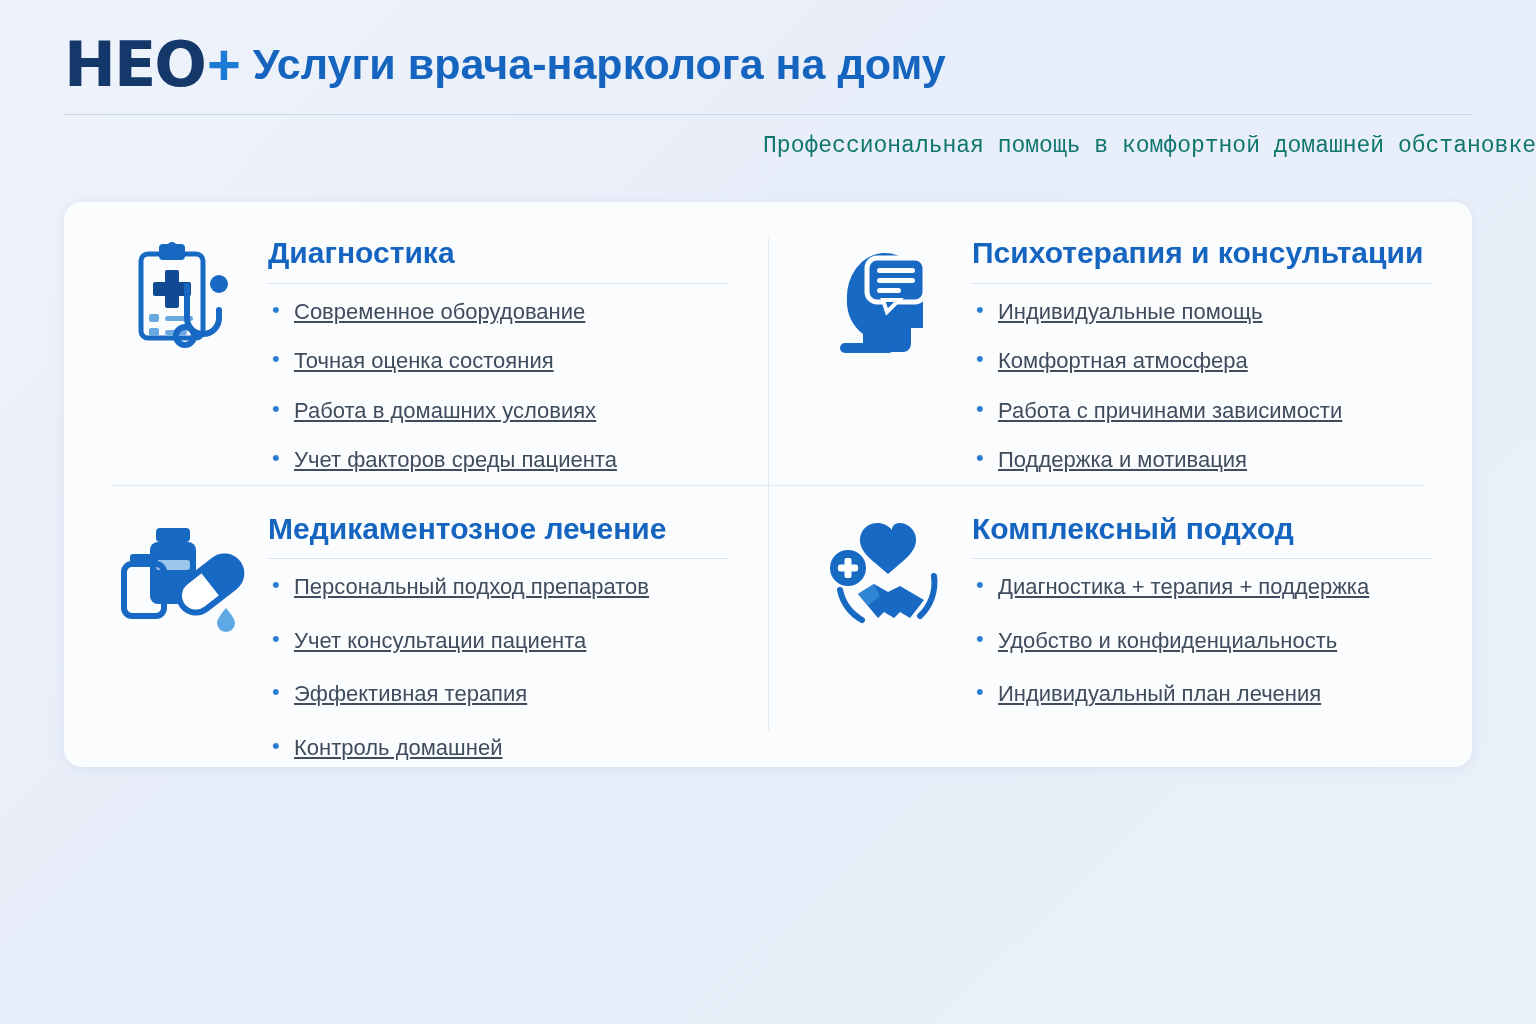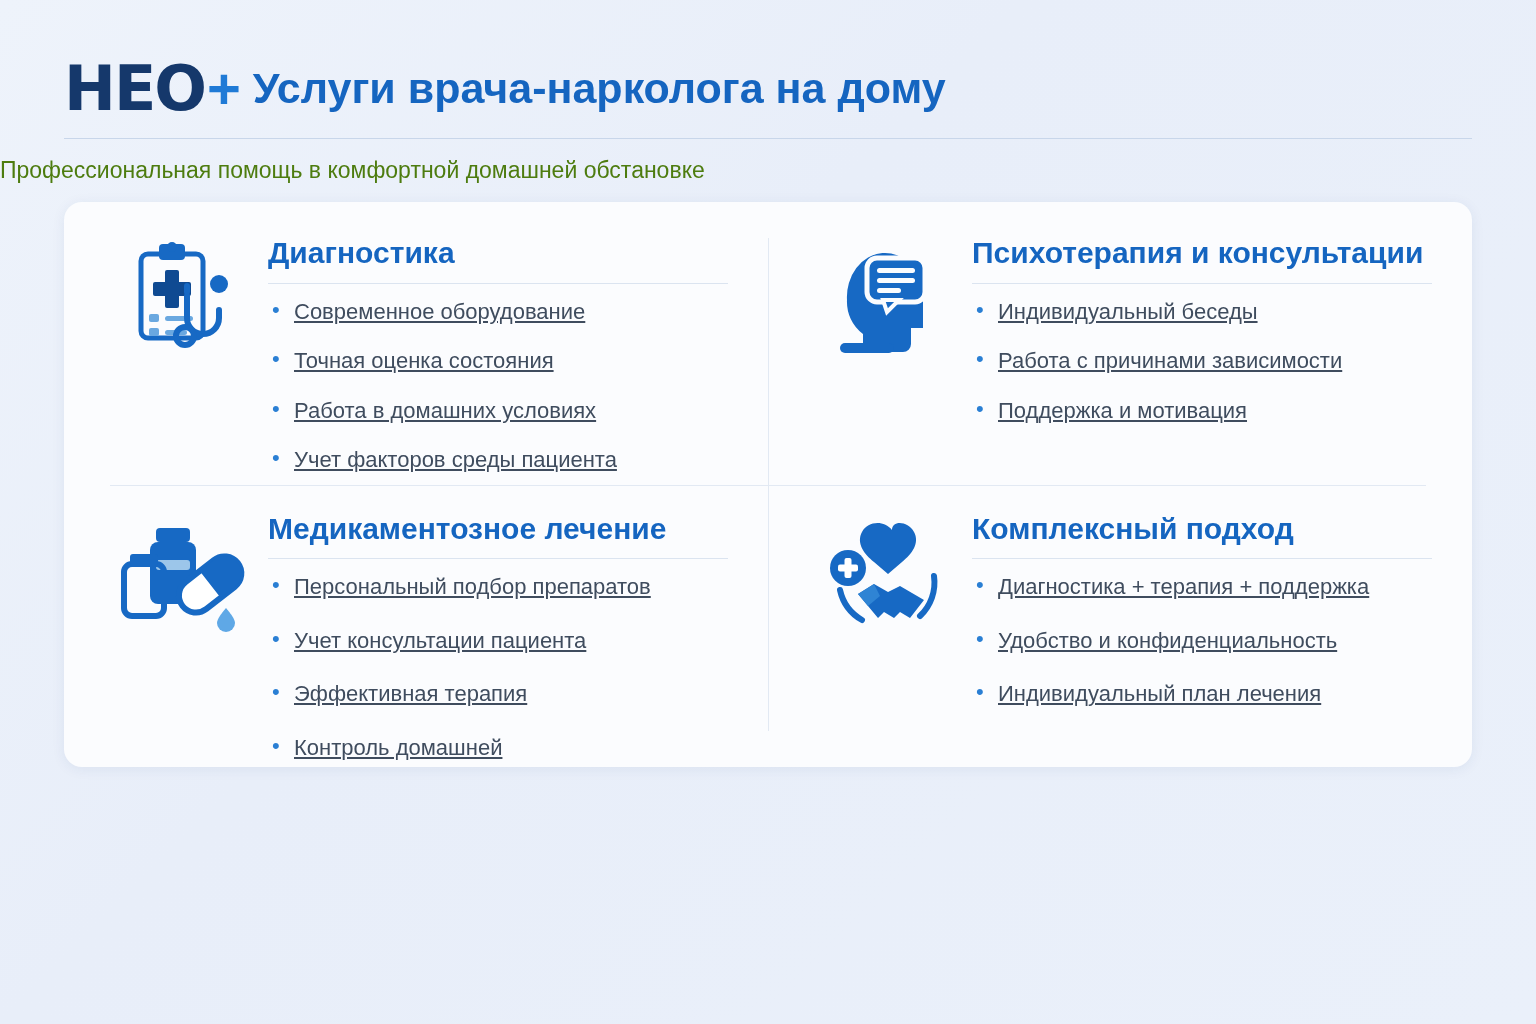--- a/index.html
+++ b/index.html
@@ -15,21 +15,21 @@
   }
   .page {
     position: relative;
     width: 1536px;
     height: 1024px;
     box-sizing: border-box;
   }
 
   
   .header {
-    padding: 58px 64px 0 64px;
+    padding: 34px 64px 0 64px;
     display: flex;
     align-items: flex-start;
   }
   .header-inner {
     display: flex;
     align-items: center;
     gap: 14px;
   }
   .logo {
     display: flex;
@@ -58,23 +58,24 @@
     line-height: 1.05;
     white-space: nowrap;
   }
   .title-rule {
     margin: 18px 64px 0 64px;
     height: 1px;
     background: #c8d6ea;
   }
   .subtitle {
     margin-top: 18px;
-    text-align: left;
+    text-align: right;
     font-size: 23px;
-    color: #4d7c0f;
+    color: #0f766e;
+    font-family: Liberation Mono, monospace;
   }
 
   
   .card {
     position: absolute;
     left: 64px;
     top: 202px;
     width: 1408px;
     height: 565px;
     background: #fbfcfe;
@@ -228,21 +229,22 @@
             <rect x="50" y="28" width="38" height="5" rx="2.5" fill="#fbfcfe"></rect>
             <rect x="50" y="38" width="38" height="5" rx="2.5" fill="#fbfcfe"></rect>
             <rect x="50" y="48" width="24" height="5" rx="2.5" fill="#fbfcfe"></rect>
             <path d="M18 108 h44" stroke="#1769c4" stroke-width="10" stroke-linecap="round"></path>
           </svg>
         </div>
         <div class="block-body">
           <div class="block-title">Психотерапия и консультации</div>
           <div class="block-rule"></div>
           <ul class="bullets">
-            <li>Индивидуальный беседы</li>
+            <li>Индивидуальные помощь</li>
+            <li>Комфортная атмосфера</li>
             <li>Работа с причинами зависимости</li>
             <li>Поддержка и мотивация</li>
           </ul>
         </div>
       </div>
 
       <div class="quad row2">
         <div class="icon-wrap">
           <svg width="130" height="125" viewBox="0 0 130 125">
             <rect x="38" y="12" width="34" height="14" rx="4" fill="#1769c4"></rect>
@@ -254,21 +256,21 @@
               <rect x="58" y="56" width="70" height="34" rx="17" fill="#ffffff" stroke="#1769c4" stroke-width="6"></rect>
               <path d="M93 56 h18 a17 17 0 0 1 0 34 h-18 z" fill="#1769c4"></path>
             </g>
             <path d="M108 92 c0 0 -9 10 -9 15 a9 9 0 0 0 18 0 c0 -5 -9 -15 -9 -15 z" fill="#5fa8e6"></path>
           </svg>
         </div>
         <div class="block-body">
           <div class="block-title">Медикаментозное лечение</div>
           <div class="block-rule"></div>
           <ul class="bullets">
-            <li>Персональный подбор препаратов</li>
+            <li>Персональный подход препаратов</li>
             <li>Учет консультации пациента</li>
             <li>Эффективная терапия</li>
             <li>Контроль домашней</li>
           </ul>
         </div>
       </div>
 
       <div class="quad row2">
         <div class="icon-wrap">
           <svg width="130" height="125" viewBox="0 0 130 125">

